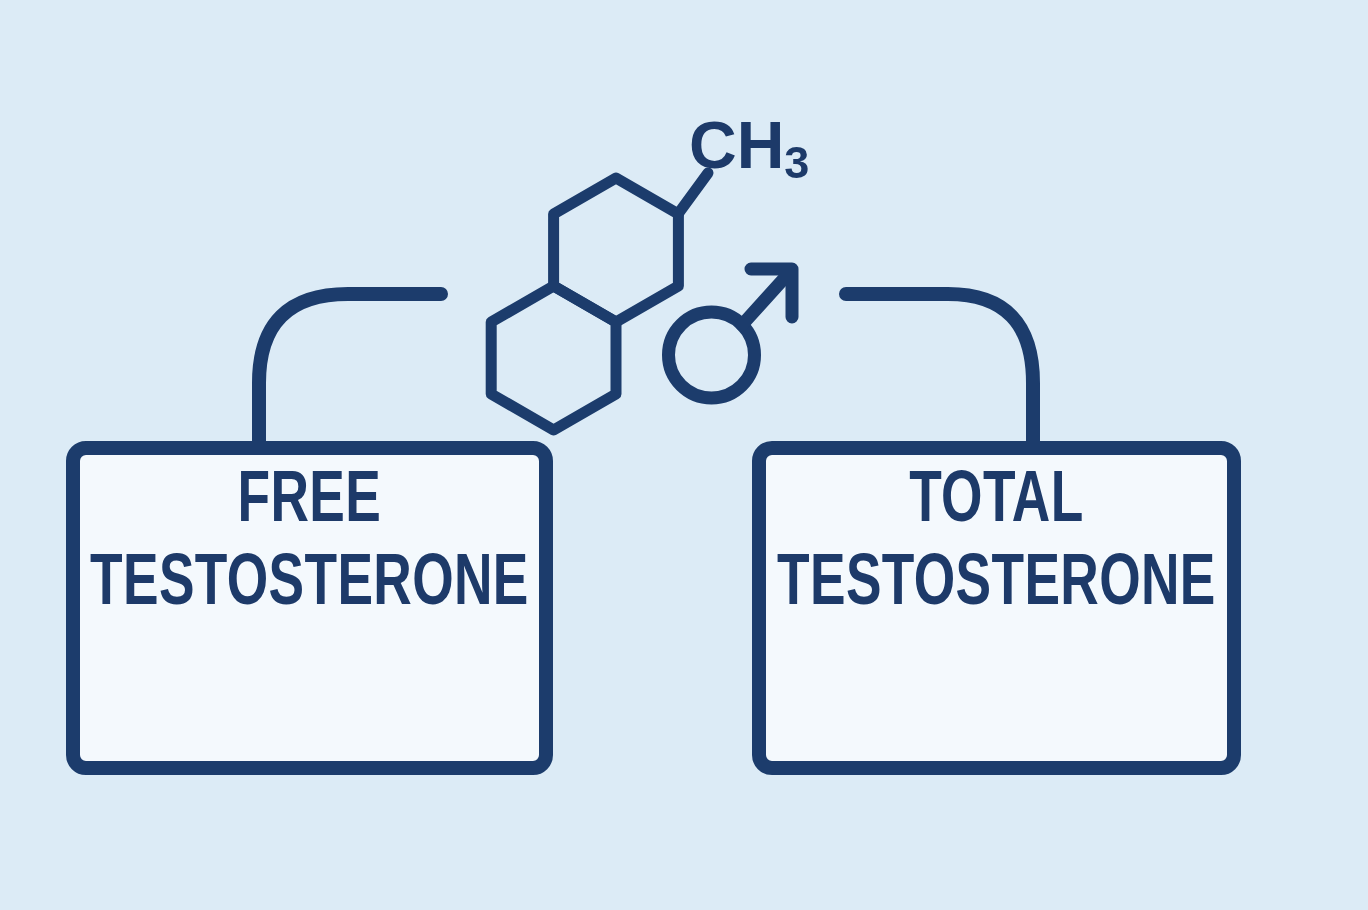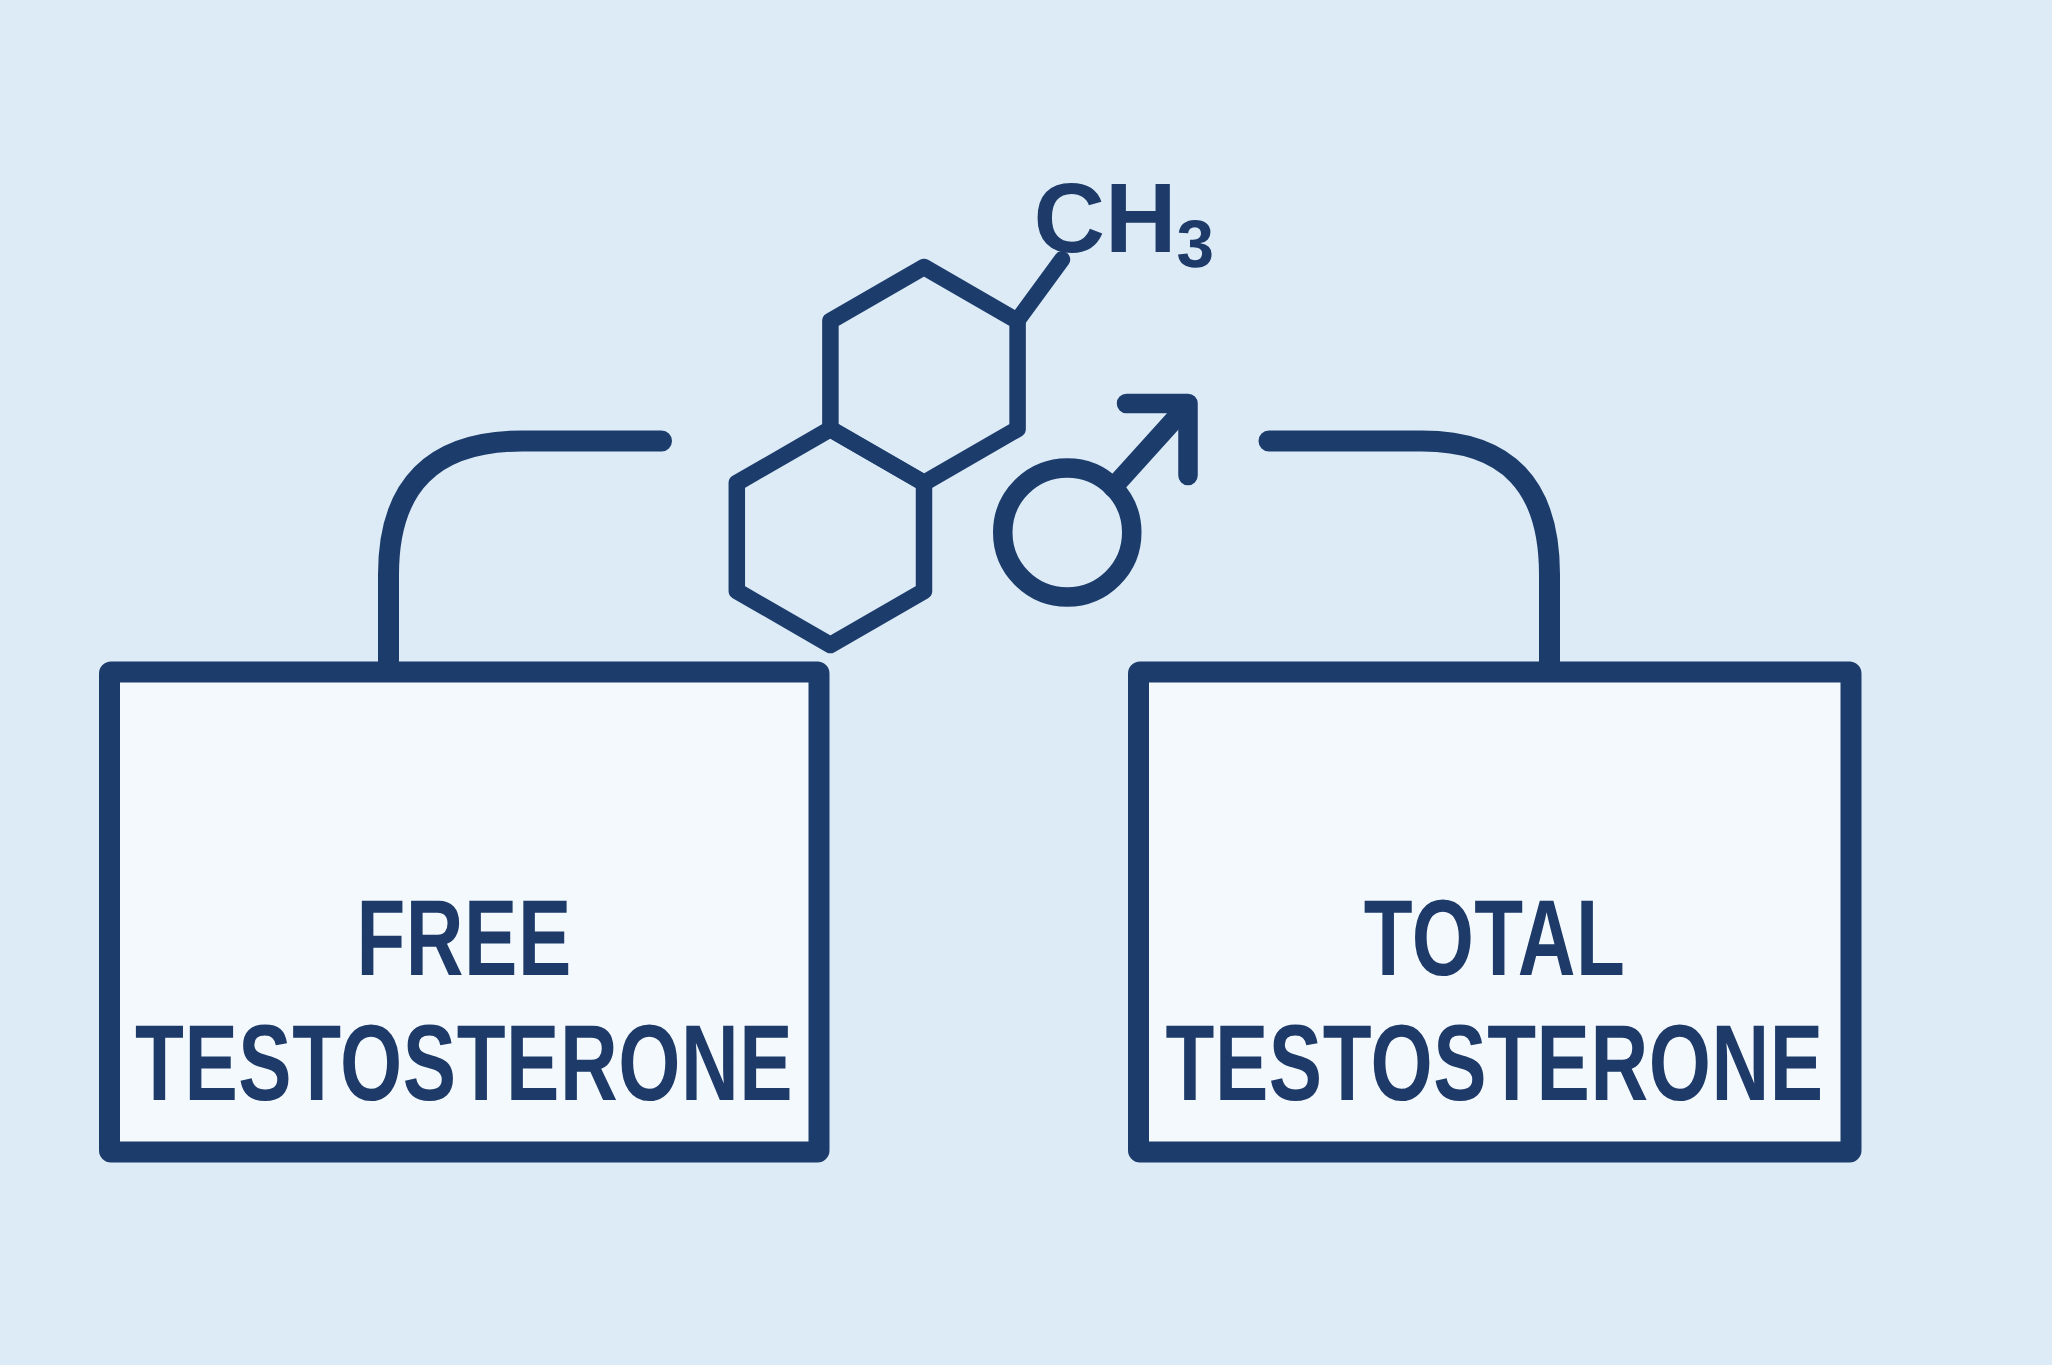--- a/index.html
+++ b/index.html
@@ -46,24 +46,24 @@
   .methyl-label .sub {
     font-size: 45px;
     vertical-align: -10px;
     letter-spacing: 0;
   }
   .label-box {
     position: absolute;
     top: 441px;
     height: 334px;
     border: 14px solid var(--navy);
-    border-radius: 8px;
+    border-radius: 20px;
     background: var(--box_fill);
     display: flex;
-    align-items: flex-end;
+    align-items: flex-start;
     justify-content: center;
   }
   .label-box.left  { left: 66px;  width: 487px; }
   .label-box.right { left: 752px; width: 489px; }
   .box-text {
     transform: scaleX(0.74);
     transform-origin: center center;
     text-align: center;
     color: var(--text);
     font-weight: bold;

